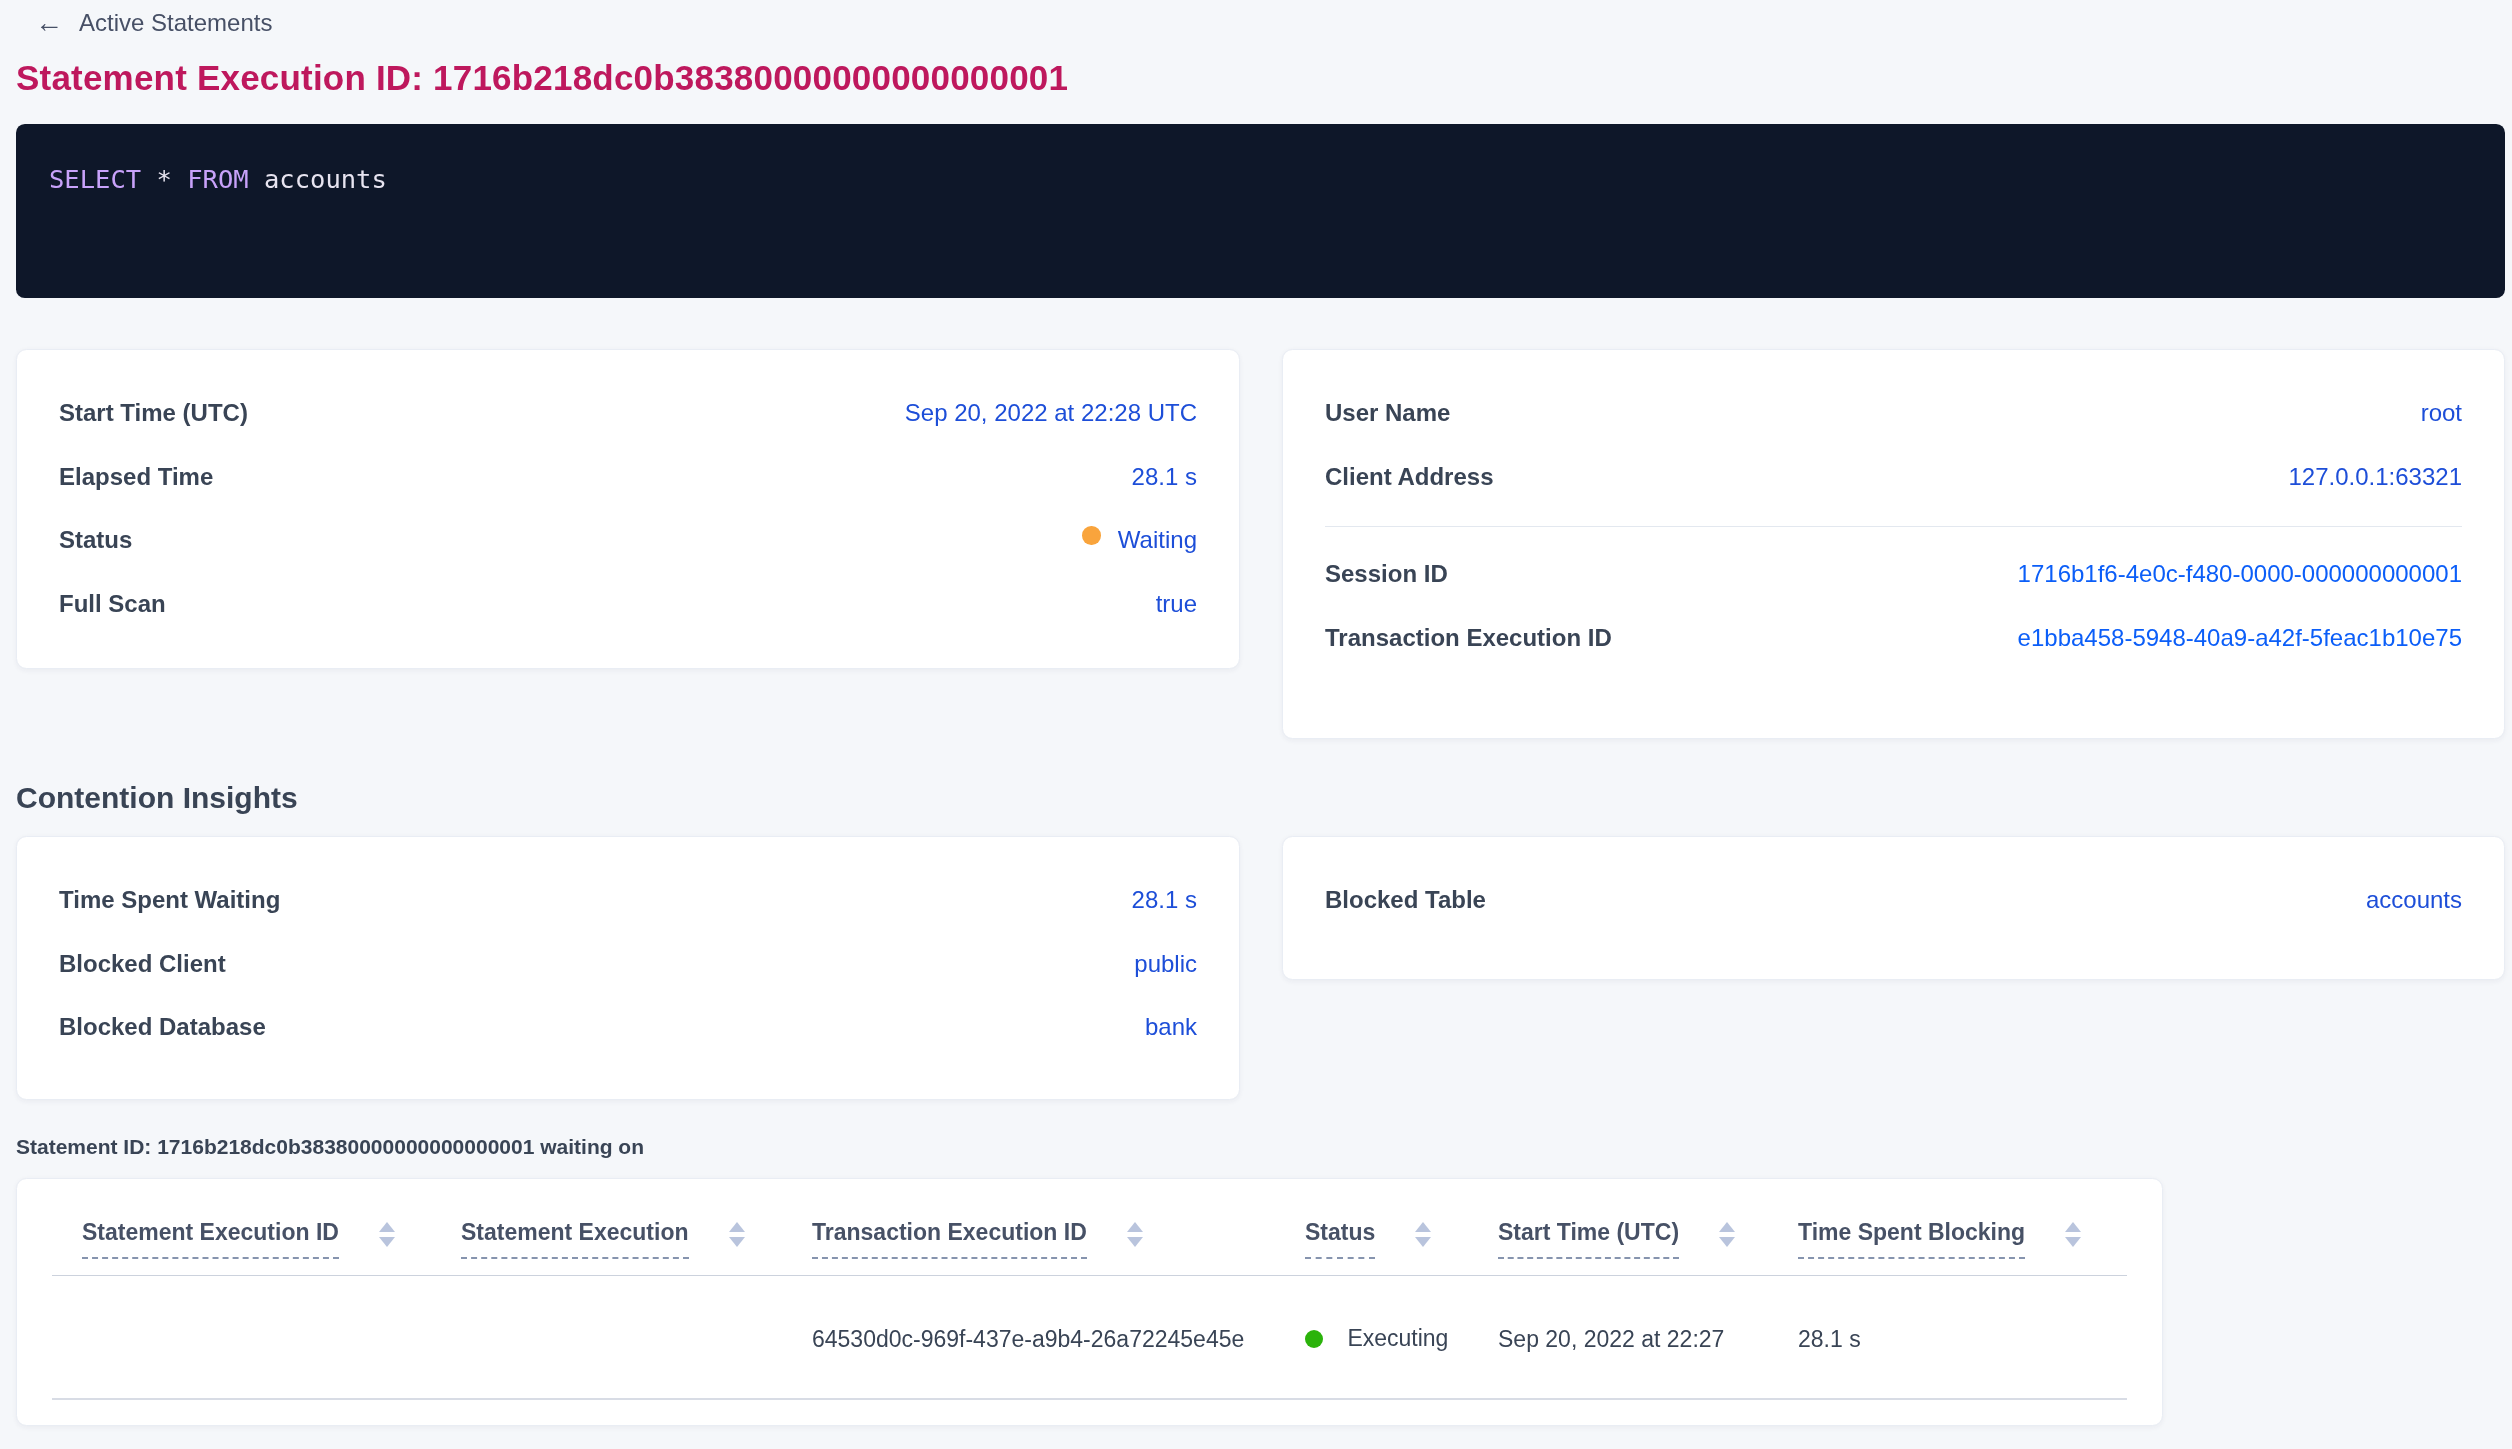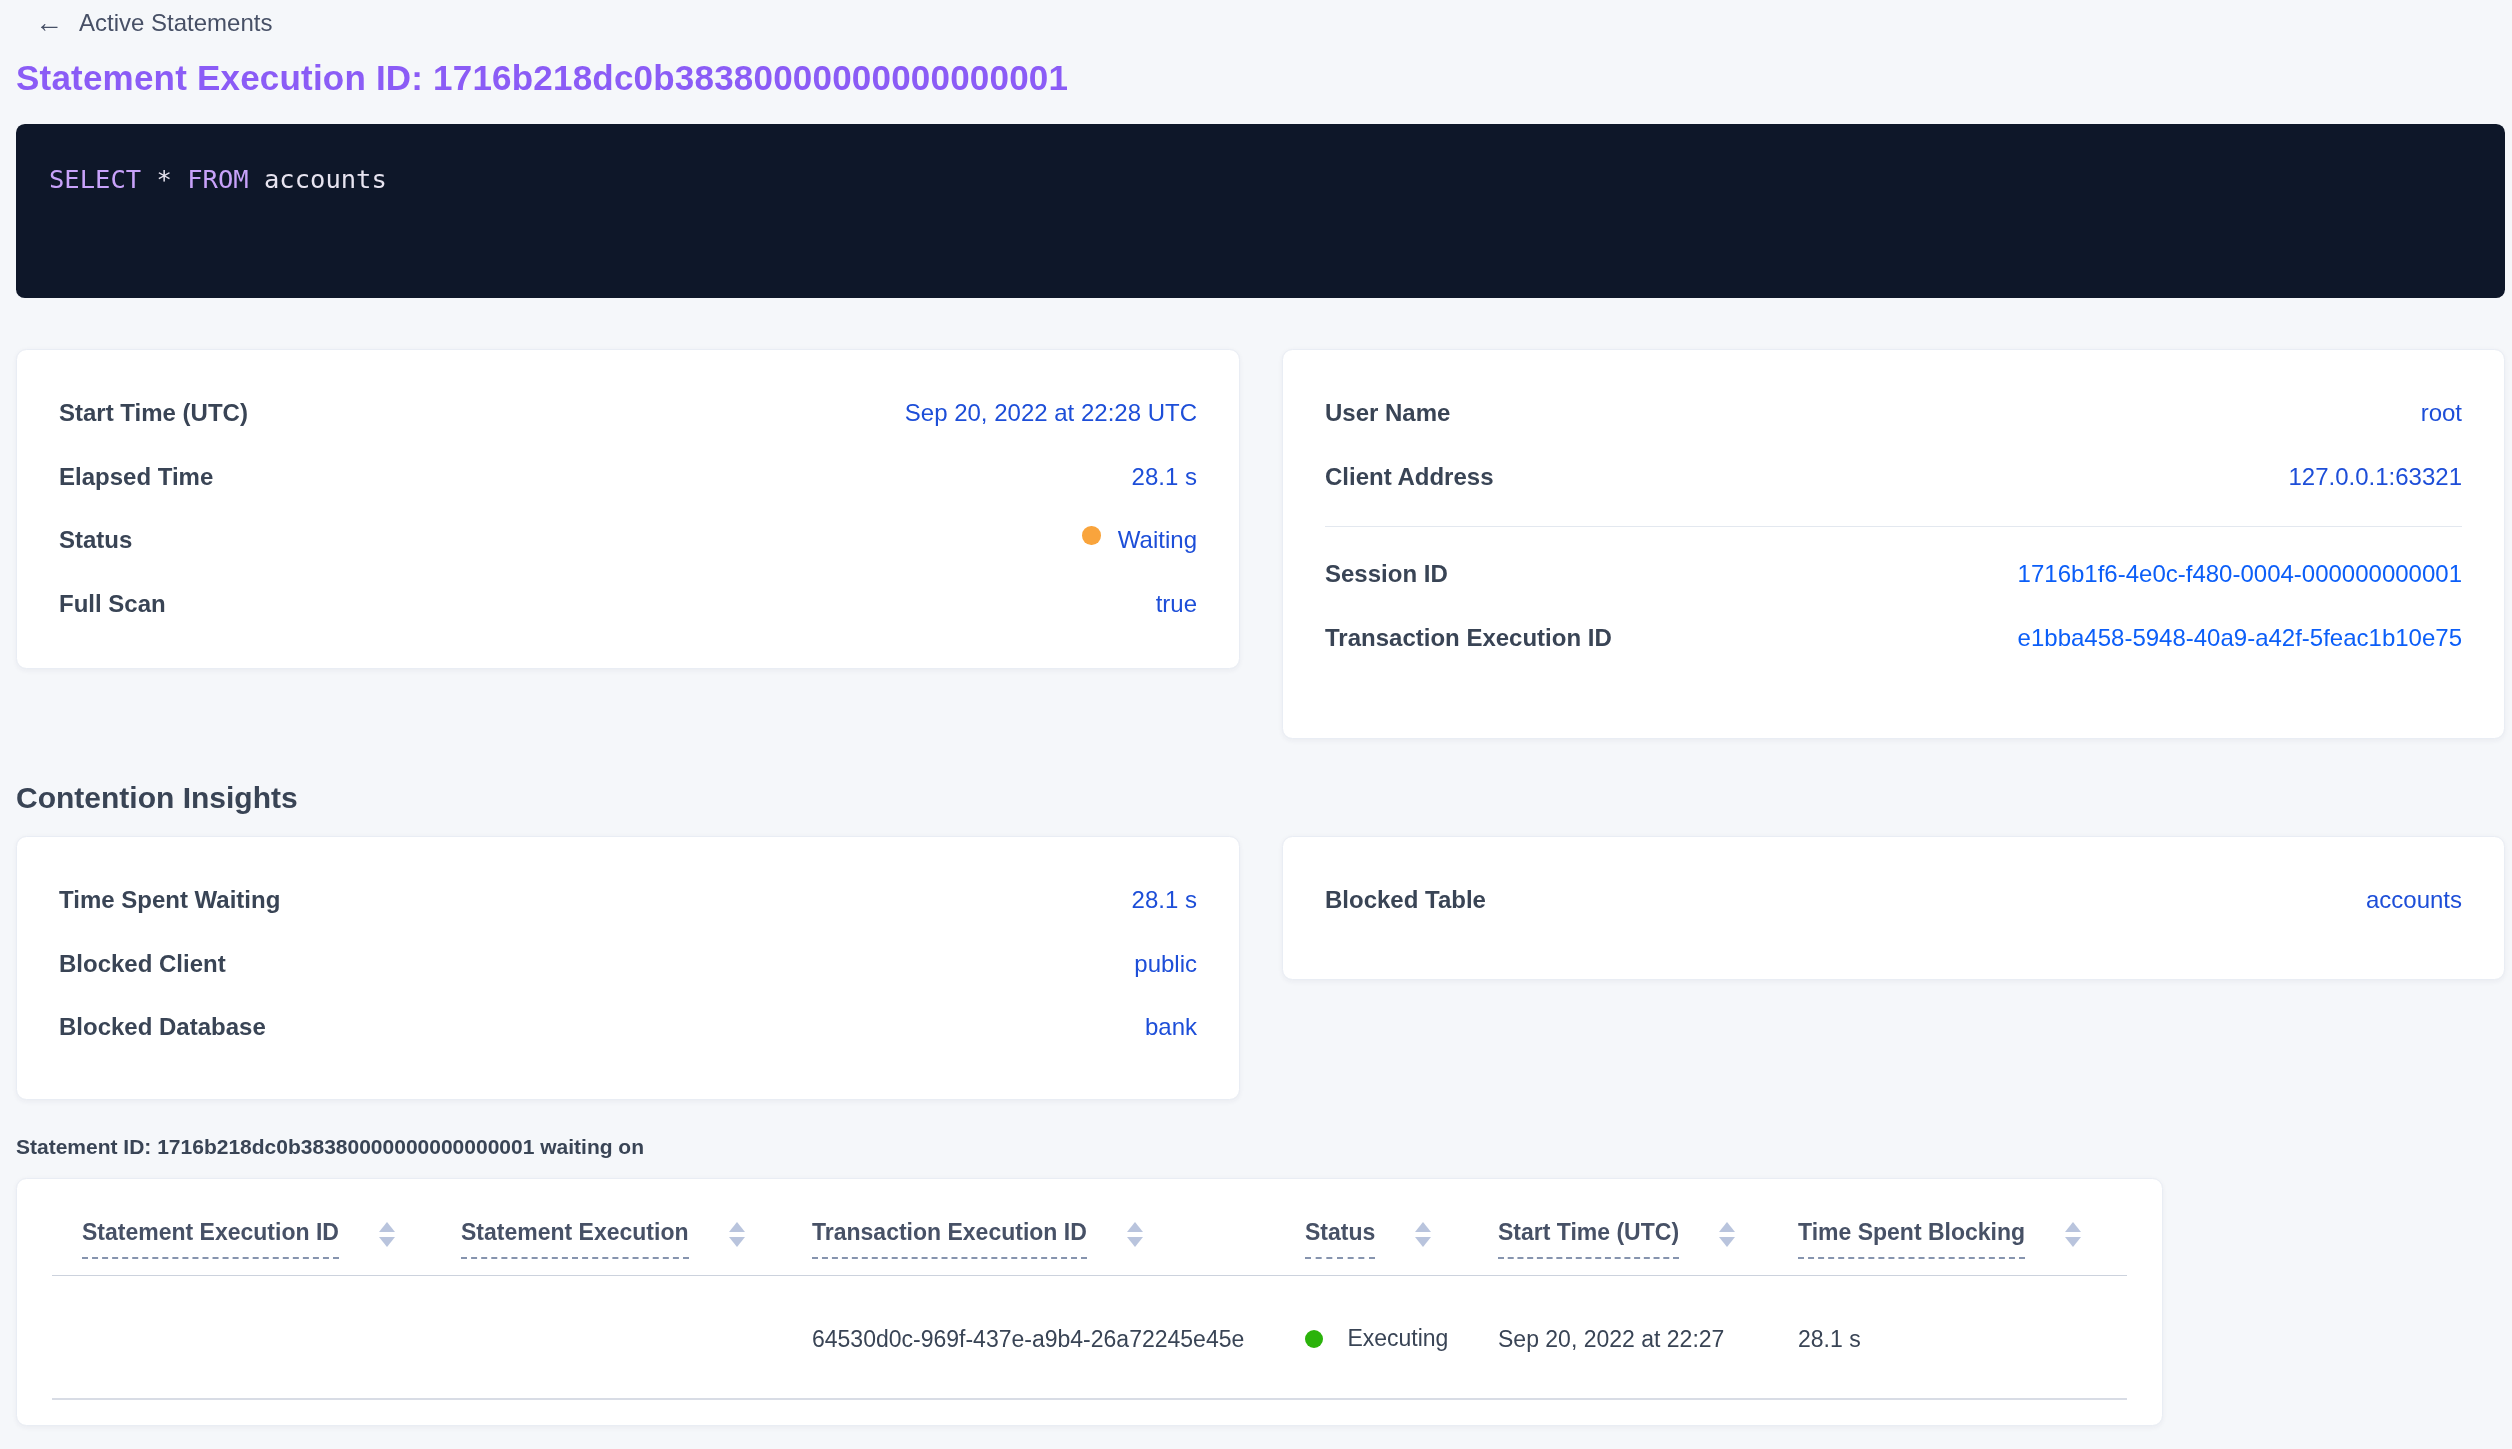--- a/index.html
+++ b/index.html
@@ -15,21 +15,21 @@
   .back-row {
     display: flex; align-items: center; gap: 16px;
     padding: 8.8px 0 0 35px;
     font-size: 24px; color: #475066;
     width: max-content; cursor: pointer;
   }
   .back-arrow { font-size: 28px; line-height: 1; color: #475066; }
 
   h1 {
     margin: 21px 0 0 16px;
-    font-size: 35px; font-weight: bold; color: #8b5cf6;
+    font-size: 35px; font-weight: bold; color: #be185d;
     letter-spacing: 0.2px;
   }
   
   .sql-box {
     margin: 26px 7px 0 16px;
     height: 174px;
     background: #0e1729;
     border-radius: 8.8px;
     padding: 40px 33px;
     font-family: "DejaVu Sans Mono", monospace;
@@ -145,21 +145,21 @@
         <span class="kv-label">User Name</span>
         <span class="kv-value">root</span>
       </div>
       <div class="kv">
         <span class="kv-label">Client Address</span>
         <span class="kv-value">127.0.0.1:63321</span>
       </div>
       <hr class="divider">
       <div class="kv">
         <span class="kv-label">Session ID</span>
-        <a class="kv-value link" style="color: rgb(11, 94, 248);">1716b1f6-4e0c-f480-0004-000000000001</a>
+        <a class="kv-value link" style="color: rgb(11, 94, 248);">1716b1f6-4e0c-f480-0000-000000000001</a>
       </div>
       <div class="kv">
         <span class="kv-label">Transaction Execution ID</span>
         <a class="kv-value link" style="color: rgb(11, 94, 248);">e1bba458-5948-40a9-a42f-5feac1b10e75</a>
       </div>
     </div>
 
   </div>
 
   <h2>Contention Insights</h2>

